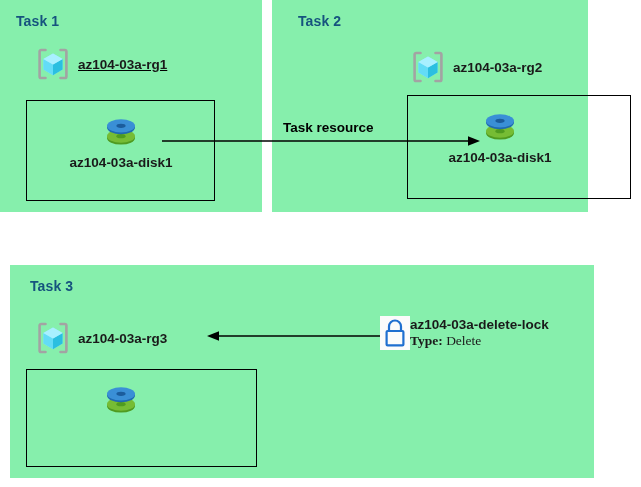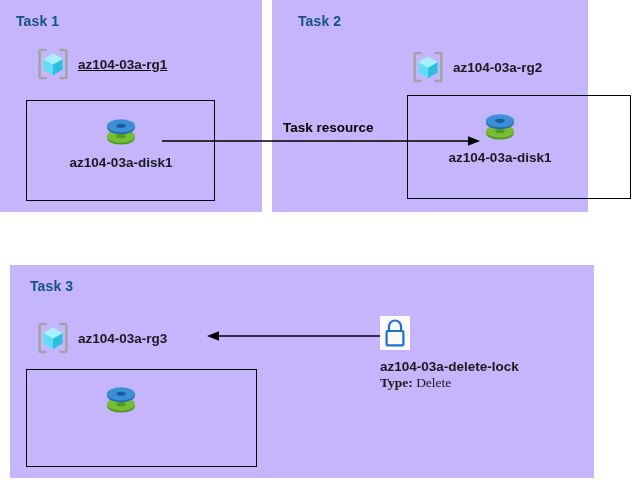--- a/index.html
+++ b/index.html
@@ -18,21 +18,21 @@
   .canvas {
     position: absolute;
     inset: 0;
     width: 641px;
     height: 487px;
   }
 
   
   .panel {
     position: absolute;
-    background: #c4b5fd;
+    background: #86efac;
     box-sizing: border-box;
   }
   #panel-task1 { left: 0px;   top: 0px;   width: 262px; height: 212px; }
   #panel-task2 { left: 272px; top: 0px;   width: 316px; height: 212px; }
   #panel-task3 { left: 10px;  top: 265px; width: 584px; height: 213px; }
 
   .panel-title {
     position: absolute;
     font-size: 14px;
     font-weight: bold;
@@ -123,23 +123,21 @@
     white-space: nowrap;
   }
 
   
   #lock-node {
     position: absolute;
     left: 380px;
     top: 316px;
     display: flex;
     align-items: flex-start;
-    gap: 8px;
-    white-space: nowrap;
-    flex-direction: column;
+    white-space: nowrap;
   }
   .lock-icon {
     width: 30px;
     height: 34px;
     display: block;
     flex: 0 0 auto;
     background: #fbfbfb;
   }
   .lock-text { line-height: 1.22; padding-top: 1px; }
   .lock-name {

